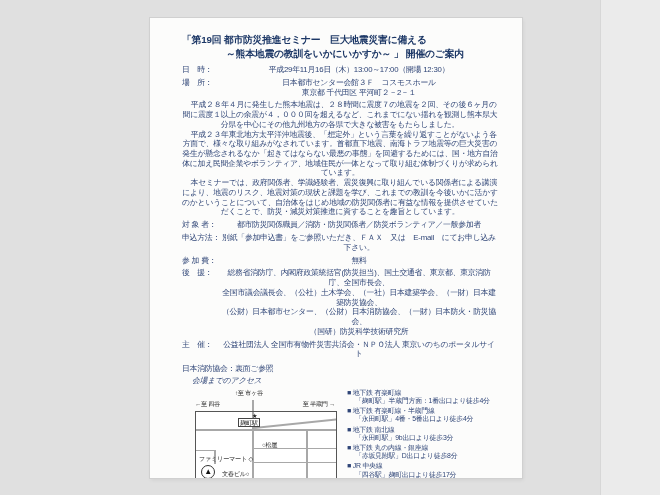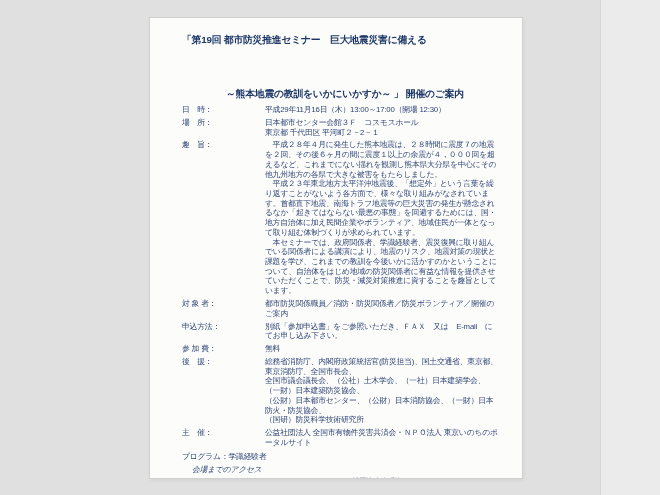--- a/index.html
+++ b/index.html
@@ -10,24 +10,24 @@
   }
   .right-strip { position:absolute; left:600px; top:0; width:60px; height:495px;
     background:#ebebeb; border-left:1px solid #d7d7d7; }
   .page {
     position:absolute; left:150px; top:18px; width:372px; height:460px;
     background:#fcfcfb; box-shadow:0 0 0 1px #d0d0d0, 1px 2px 4px rgba(0,0,0,.08);
     box-sizing:border-box; padding:15px 24px 0 32px; overflow:hidden;
     color:#2f4577; font-size:7.8px; line-height:9.7px; letter-spacing:-0.2px;
   }
   .title { color:#1c3766; font-weight:bold; font-size:9.8px; line-height:13.5px; margin-bottom:5px; }
-  .title .t2 { margin-left:44px;margin-top:40px; }
-  .row { display:flex; margin-bottom:3.2px;gap:45px; }
+  .title .t2 { margin-left:44px; }
+  .row { display:flex; margin-bottom:3.2px; }
   .row .lab { flex:0 0 38px; white-space:nowrap; }
-  .row .val { flex:1; white-space:pre-line; }
+  .row .val { flex:1; white-space:pre-line;text-align:center; }
   .program-line { margin:4.5px 0 3px 0; }
   .access-heading { margin:0 0 3px 10px;font-style:italic; }
   .bottom { display:flex; margin-top:1px; }
   .map-wrap { flex:0 0 142px; margin-left:13px; position:relative; height:132px;
     color:#222; font-size:6.2px; line-height:7px; letter-spacing:-0.3px; }
   .dir { position:absolute; white-space:nowrap; }
   .map-box { position:absolute; left:0; top:22px; width:140px; height:106px;
     border:1px solid #555; background:#fff; overflow:hidden; }
   .st { position:absolute; background:#a8a8a8; }
   .ml { position:absolute; white-space:nowrap; }
@@ -55,28 +55,27 @@
   <div class="row">
     <span class="lab">日　時：</span>
     <span class="val">平成29年11月16日（木）13:00～17:00（開場 12:30）</span>
   </div>
   <div class="row">
     <span class="lab">場　所：</span>
     <span class="val">日本都市センター会館３Ｆ　コスモスホール
 東京都 千代田区 平河町２－2－１</span>
   </div>
   <div class="row">
-    <span class="lab">趣　旨：</span>
     <span class="val">　平成２８年４月に発生した熊本地震は、２８時間に震度７の地震を２回、その後６ヶ月の間に震度１以上の余震が４，０００回を超えるなど、これまでにない揺れを観測し熊本県大分県を中心にその他九州地方の各県で大きな被害をもたらしました。
 　平成２３年東北地方太平洋沖地震後、「想定外」という言葉を繰り返すことがないよう各方面で、様々な取り組みがなされています。首都直下地震、南海トラフ地震等の巨大災害の発生が懸念されるなか「起きてはならない最悪の事態」を回避するためには、国・地方自治体に加え民間企業やボランティア、地域住民が一体となって取り組む体制づくりが求められています。
 　本セミナーでは、政府関係者、学識経験者、震災復興に取り組んでいる関係者による講演により、地震のリスク、地震対策の現状と課題を学び、これまでの教訓を今後いかに活かすのかということについて、自治体をはじめ地域の防災関係者に有益な情報を提供させていただくことで、防災・減災対策推進に資することを趣旨としています。</span>
   </div>
   <div class="row">
     <span class="lab">対 象 者：</span>
-    <span class="val">都市防災関係職員／消防・防災関係者／防災ボランティア／開催のご案内</span>
+    <span class="val">都市防災関係職員／消防・防災関係者／防災ボランティア／一般参加者</span>
   </div>
   <div class="row">
     <span class="lab">申込方法：</span>
     <span class="val">別紙「参加申込書」をご参照いただき、ＦＡＸ　又は　E-mail　にてお申し込み下さい。</span>
   </div>
   <div class="row">
     <span class="lab">参 加 費：</span>
     <span class="val">無料</span>
   </div>
   <div class="row">
@@ -84,21 +83,21 @@
     <span class="val">総務省消防庁、内閣府政策統括官(防災担当)、国土交通省、東京都、東京消防庁、全国市長会、
 全国市議会議長会、（公社）土木学会、（一社）日本建築学会、（一財）日本建築防災協会、
 （公財）日本都市センター、（公財）日本消防協会、（一財）日本防火・防災協会、
 （国研）防災科学技術研究所</span>
   </div>
   <div class="row">
     <span class="lab">主　催：</span>
     <span class="val">公益社団法人 全国市有物件災害共済会・ＮＰＯ法人 東京いのちのポータルサイト</span>
   </div>
 
-  <div class="program-line">プログラム：学識経験者</div>
+  <div class="program-line">日本消防協会：裏面ご参照</div>
   <div class="access-heading">会場までのアクセス</div>
 
   <div class="bottom">
 
     <div class="map-wrap">
       <span class="dir" style="left:40px;top:0;">↑至 市ヶ谷</span>
       <span class="dir" style="left:0;top:11px;">←至 四谷</span>
       <span class="dir" style="right:2px;top:11px;">至 半蔵門 →</span>
       <div class="st" style="left:57px;top:11px;width:1.5px;height:11px;"></div>
 

